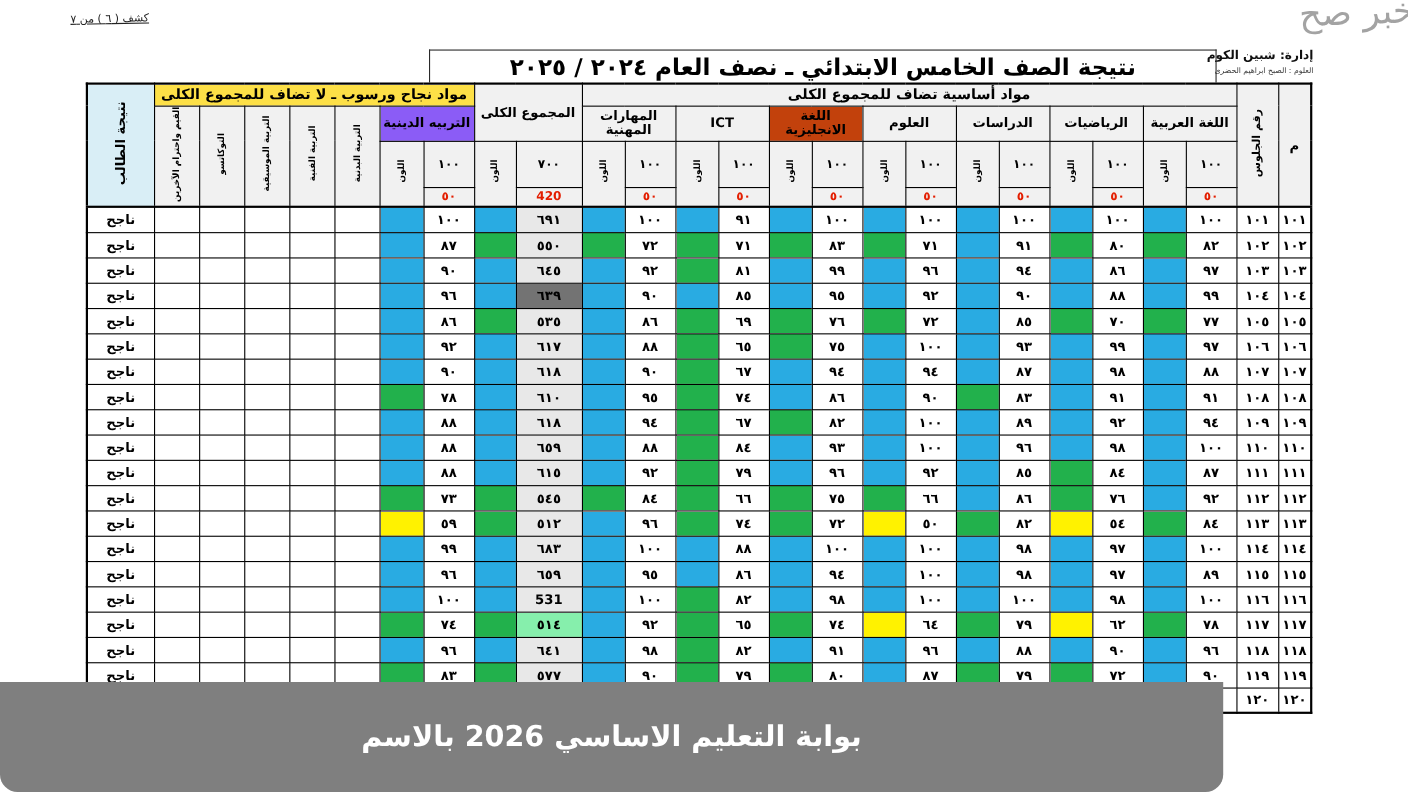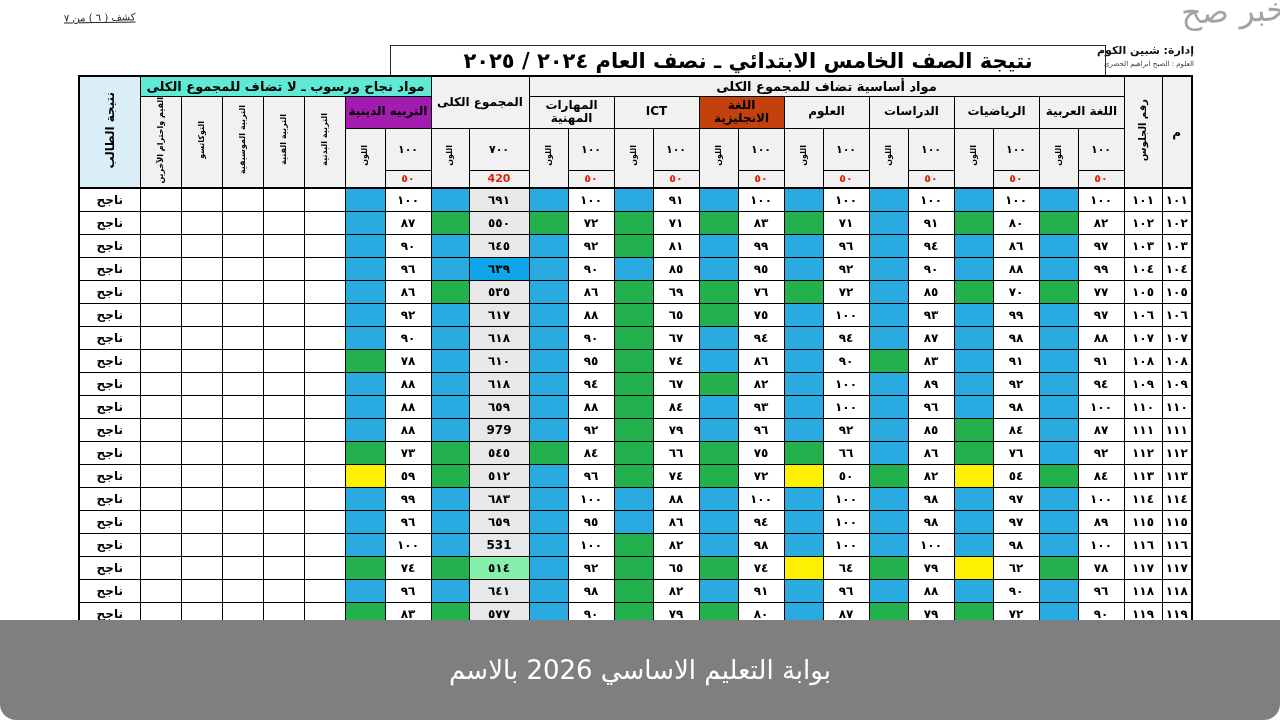--- a/index.html
+++ b/index.html
@@ -41,23 +41,23 @@
   .min{font-size:11px;font-weight:bold;}
   .serial-h{font-size:12px;}
   .seat-h .vt{font-size:10px;}
   .result-h .vt{font-size:12px;}
   .pf .vt{font-size:8px;}
   .colorh .vt{font-size:8px;}
   td.score{font-size:12px;font-weight:bold;background:#fff;}
   td.cc{background:#fff;}
   td.result-cell{font-size:12px;font-weight:bold;}
   .overlay{
-    position:absolute;top:620px;left:0;width:1280px;height:100px;
+    position:absolute;top:620px;left:0;width:1112px;height:100px;
     display:flex;align-items:center;justify-content:center;
-    color:#fff;font-size:26px;direction:rtl;border-radius:0 0 16px 16px;
+    color:#fff;font-size:26px;direction:rtl;border-radius:0 0 16px 16px;font-weight:bold;
   }
 </style>
 </head>
 <body>
 
 <div class="sheet-counter">كشف ( ٦ ) من ٧</div>
 
 <div class="watermark">خبر صح</div>
 
 <div class="admin-block">
@@ -96,32 +96,32 @@
         <col style="width: 41px;">
         <col style="width: 41px;">
         <col style="width: 61px;">
       </colgroup>
       <thead>
         <tr>
           <th class="serial-h" rowspan="4" style="background: rgb(241, 241, 241);">م</th>
           <th class="seat-h" rowspan="4" style="background: rgb(241, 241, 241);"><span class="vt">رقم الجلوس</span></th>
           <th class="banner" colspan="14" style="background: rgb(241, 241, 241);">مواد أساسية تضاف للمجموع الكلى</th>
           <th class="subj" colspan="2" rowspan="2" style="background: rgb(241, 241, 241);">المجموع الكلى</th>
-          <th class="banner" colspan="7" style="background: #5eead4;">مواد نجاح ورسوب ـ  لا تضاف للمجموع الكلى</th>
+          <th class="banner" colspan="7" style="background: #fde047;">مواد نجاح ورسوب ـ  لا تضاف للمجموع الكلى</th>
           <th class="result-h" rowspan="4" style="background: rgb(217, 238, 246);"><span class="vt">نتيجة الطالب</span></th>
         </tr>
         <tr>
           <th class="subj" colspan="2" style="background: rgb(241, 241, 241);">اللغة العربية</th>
           <th class="subj" colspan="2" style="background: rgb(241, 241, 241);">الرياضيات</th>
           <th class="subj" colspan="2" style="background: rgb(241, 241, 241);">الدراسات</th>
           <th class="subj" colspan="2" style="background: rgb(241, 241, 241);">العلوم</th>
           <th class="subj" colspan="2" style="background: #c2410c;">اللغة الانجليزية</th>
           <th class="subj" colspan="2" style="background: rgb(241, 241, 241);">ICT</th>
           <th class="subj" colspan="2" style="background: rgb(241, 241, 241);">المهارات المهنية</th>
-          <th class="subj" colspan="2" style="background: #a21caf;">التربيه الدينية</th>
+          <th class="subj" colspan="2" style="background: #8b5cf6;">التربيه الدينية</th>
           <th class="pf" rowspan="3" style="background: rgb(241, 241, 241);"><span class="vt">التربية البدنية</span></th>
           <th class="pf" rowspan="3" style="background: rgb(241, 241, 241);"><span class="vt">التربية الفنية</span></th>
           <th class="pf" rowspan="3" style="background: rgb(241, 241, 241);"><span class="vt">التربية الموسيقية</span></th>
           <th class="pf" rowspan="3" style="background: rgb(241, 241, 241);"><span class="vt">التوكاتسو</span></th>
           <th class="pf" rowspan="3" style="background: rgb(241, 241, 241);"><span class="vt">القيم واحترام الآخرين</span></th>
         </tr>
         <tr>
           <th class="max" style="background: rgb(241, 241, 241);">١٠٠</th>
           <th class="colorh" rowspan="2" style="background: rgb(241, 241, 241);"><span class="vt">اللون</span></th>
           <th class="max" style="background: rgb(241, 241, 241);">١٠٠</th>
@@ -248,21 +248,21 @@
           <td class="score">٩٠</td>
           <td class="cc" style="background: rgb(41, 171, 226);"></td>
           <td class="score">٩٢</td>
           <td class="cc" style="background: rgb(41, 171, 226);"></td>
           <td class="score">٩٥</td>
           <td class="cc" style="background: rgb(41, 171, 226);"></td>
           <td class="score">٨٥</td>
           <td class="cc" style="background: rgb(41, 171, 226);"></td>
           <td class="score">٩٠</td>
           <td class="cc" style="background: rgb(41, 171, 226);"></td>
-          <td class="score" style="background: #0ea5e9;">٦٣٩</td>
+          <td class="score" style="background: #737373;">٦٣٩</td>
           <td class="cc" style="background: rgb(41, 171, 226);"></td>
           <td class="score">٩٦</td>
           <td class="cc" style="background: rgb(41, 171, 226);"></td>
           <td class="cc"></td>
           <td class="cc"></td>
           <td class="cc"></td>
           <td class="cc"></td>
           <td class="cc"></td>
           <td class="result-cell">ناجح</td>
         </tr>
@@ -444,21 +444,21 @@
           <td class="score">٨٥</td>
           <td class="cc" style="background: rgb(41, 171, 226);"></td>
           <td class="score">٩٢</td>
           <td class="cc" style="background: rgb(41, 171, 226);"></td>
           <td class="score">٩٦</td>
           <td class="cc" style="background: rgb(41, 171, 226);"></td>
           <td class="score">٧٩</td>
           <td class="cc" style="background: rgb(34, 177, 76);"></td>
           <td class="score">٩٢</td>
           <td class="cc" style="background: rgb(41, 171, 226);"></td>
-          <td class="score" style="background: rgb(232, 232, 232);">979</td>
+          <td class="score" style="background: rgb(232, 232, 232);">٦١٥</td>
           <td class="cc" style="background: rgb(41, 171, 226);"></td>
           <td class="score">٨٨</td>
           <td class="cc" style="background: rgb(41, 171, 226);"></td>
           <td class="cc"></td>
           <td class="cc"></td>
           <td class="cc"></td>
           <td class="cc"></td>
           <td class="cc"></td>
           <td class="result-cell">ناجح</td>
         </tr>

